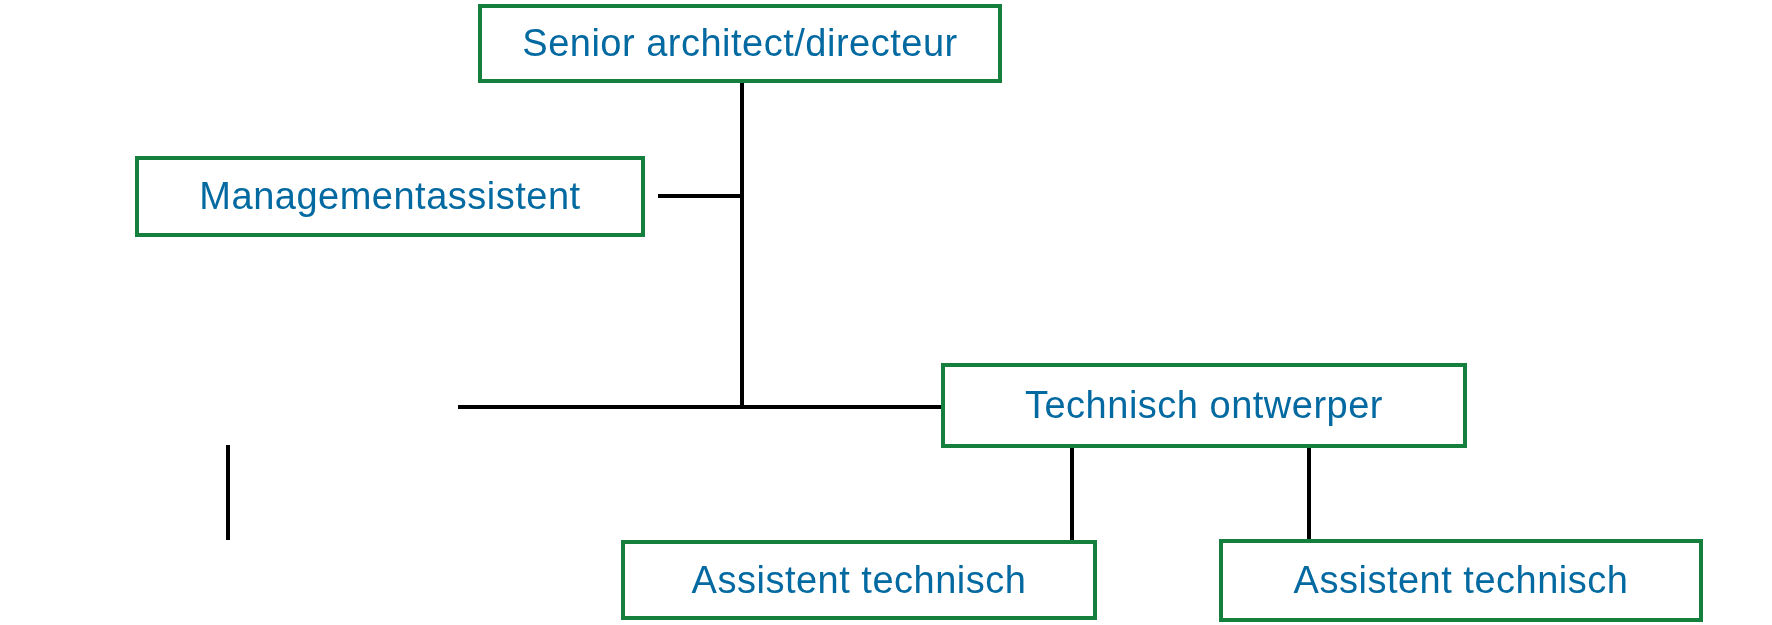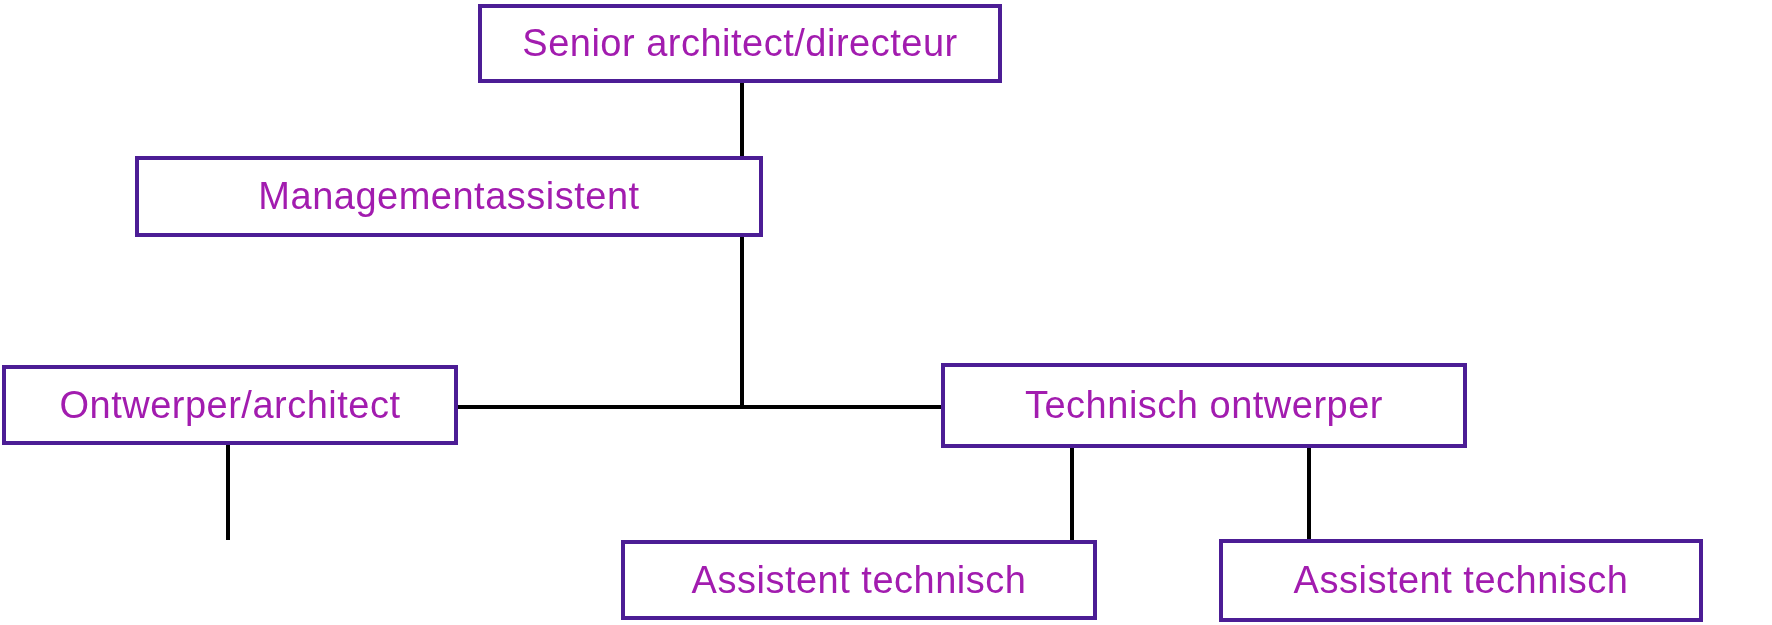--- a/index.html
+++ b/index.html
@@ -12,38 +12,38 @@
     width: 1772px;
     height: 625px;
     background: #ffffff;
     font-family: "Liberation Sans", sans-serif;
     overflow: hidden;
   }
   .org-box {
     position: absolute;
     box-sizing: border-box;
     background: #ffffff;
-    border: 4px solid #4c1d95;
+    border: 4px solid #15803d;
     display: flex;
     align-items: center;
     justify-content: center;
     text-align: center;
     font-size: 38px;
-    color: #a21caf;
+    color: #0369a1;
     letter-spacing: 0.5px;
     z-index: 2;
   }
   .connector {
     position: absolute;
     background: #000000;
     z-index: 1;
   }
   
   #node-senior            { left: 478px;  top: 4px;   width: 524px; height: 79px; }
-  #node-management        { left: 135px;  top: 156px; width: 628px; height: 81px; }
+  #node-management        { left: 135px;  top: 156px; width: 510px; height: 81px; }
   #node-ontwerper         { left: 2px;    top: 365px; width: 456px; height: 80px; }
   #node-technisch         { left: 941px;  top: 363px; width: 526px; height: 85px; text-align: right; }
   #node-assist-ontwerper  { left: 2px;    top: 540px; width: 456px; height: 82px; }
   #node-assist-tech-1     { left: 621px;  top: 540px; width: 476px; height: 80px; }
   #node-assist-tech-2     { left: 1219px; top: 539px; width: 484px; height: 83px; }
   
   #line-trunk             { left: 740px;  top: 83px;  width: 4px;   height: 326px; }
   #line-mgmt-stub         { left: 658px;  top: 194px; width: 84px;  height: 4px; }
   #line-siblings          { left: 458px;  top: 405px; width: 485px; height: 4px; }
   #line-ontwerper-child   { left: 226px;  top: 445px; width: 4px;   height: 95px; }
@@ -63,23 +63,20 @@
   <div class="connector" id="line-technisch-child2"></div>
 
   <div class="org-box" id="node-senior">
     <span>Senior architect/directeur</span>
   </div>
 
   <div class="org-box" id="node-management">
     <span>Managementassistent</span>
   </div>
 
-  <div class="org-box" id="node-ontwerper">
-    <span>Ontwerper/architect</span>
-  </div>
 
   <div class="org-box" id="node-technisch">
     <span>Technisch ontwerper</span>
   </div>
 
 
   <div class="org-box" id="node-assist-tech-1">
     <span>Assistent technisch</span>
   </div>
 

